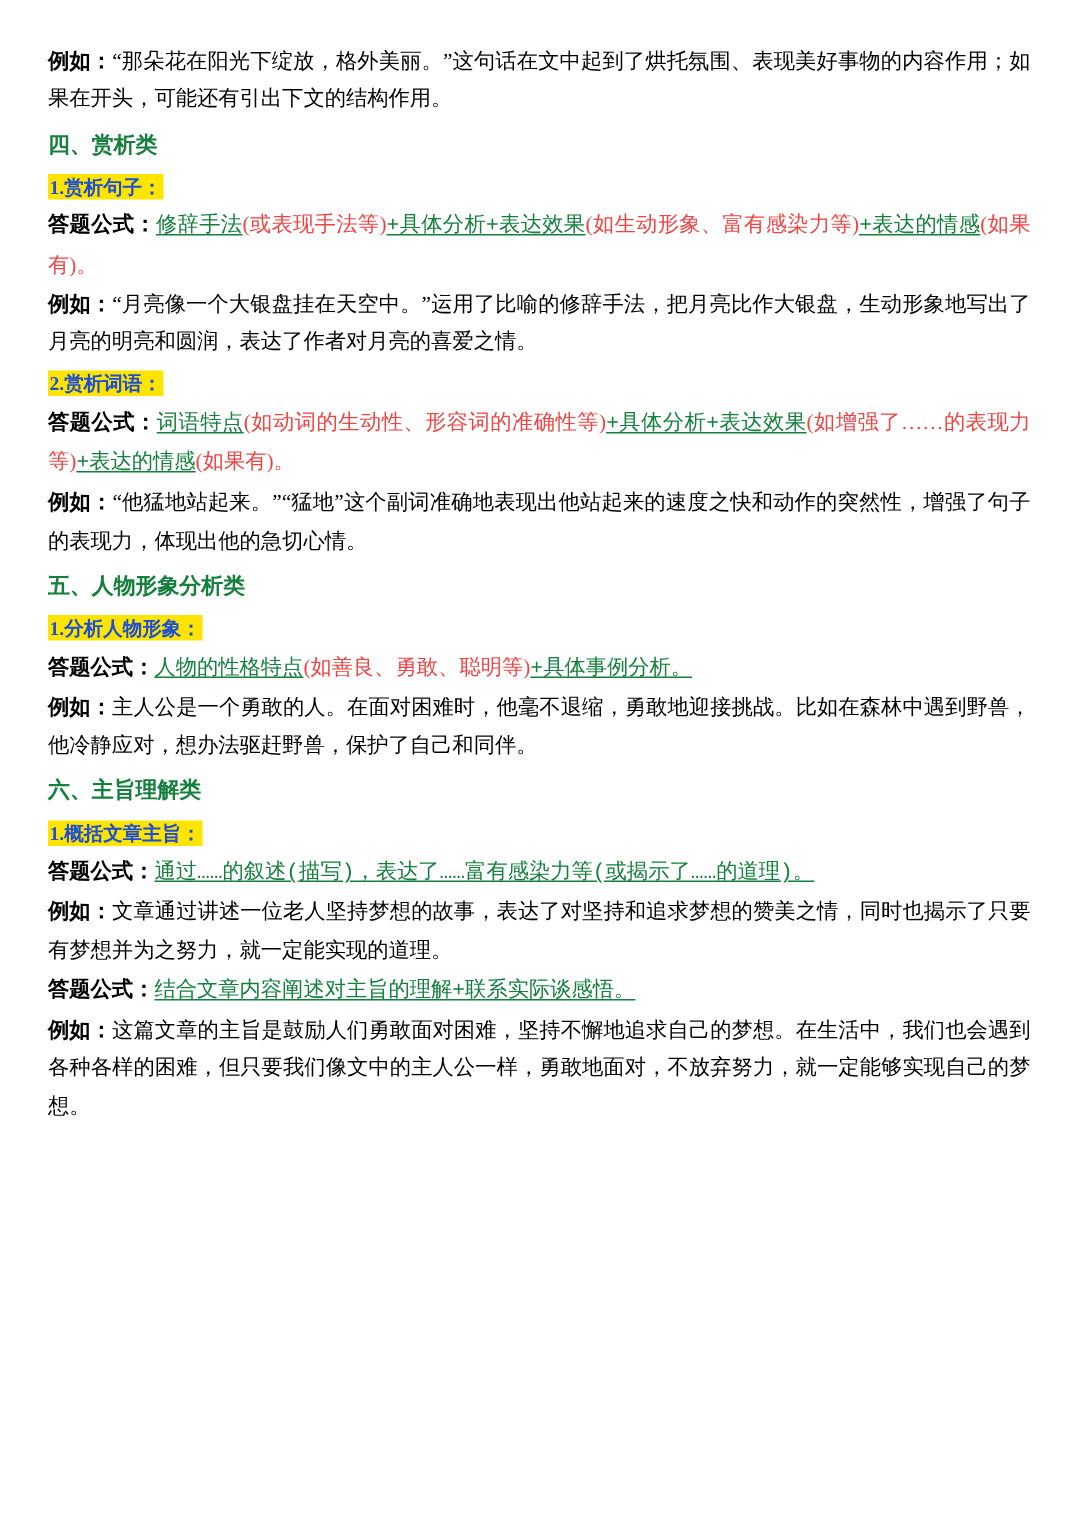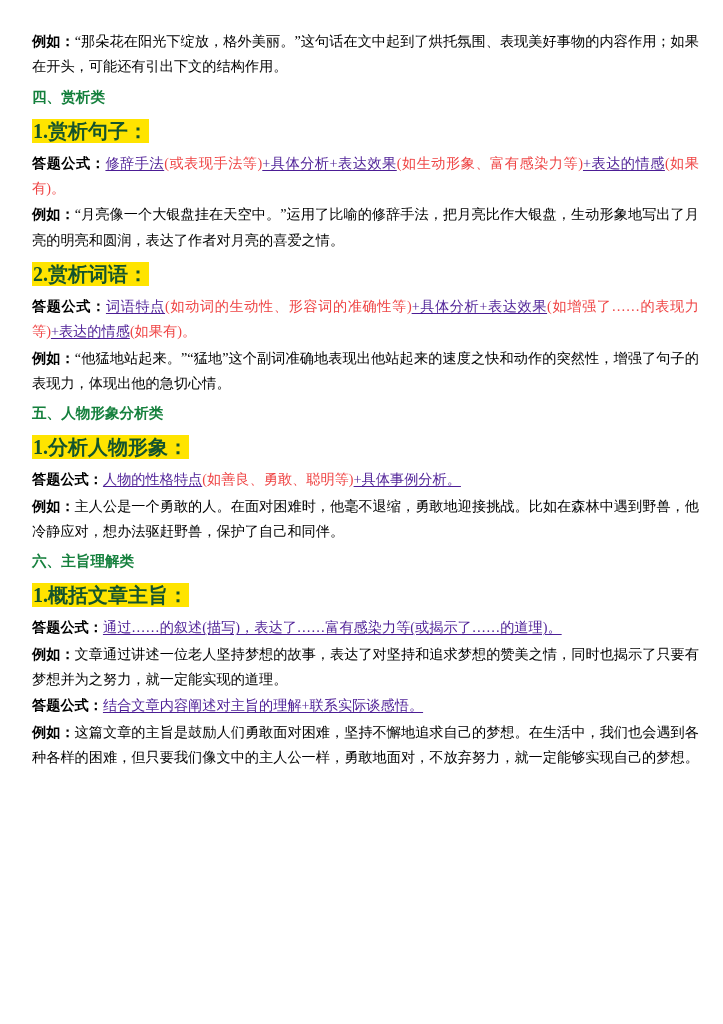--- a/index.html
+++ b/index.html
@@ -11,44 +11,44 @@
     width: 723px;
     height: 1024px;
     font-family: "Liberation Serif", "DejaVu Serif", serif;
     color: #000000;
     position: relative;
   }
   .page {
     box-sizing: border-box;
     width: 723px;
     height: 816px;
-    padding: 28px 24px 20px 32px;
+    padding: 28px 36px 20px 32px;
   }
   .block {
     margin: 0 0 2px 0;
   }
   p {
     margin: 0 0 1px 0;
     line-height: 1.72;
     font-size: 14.2px;
     text-align: justify;
   }
   
   .heading-red {
     color: #15803d;
     font-weight: bold;
     font-size: 14.6px;
     line-height: 1.8;
     margin: 4px 0 2px 0;
   }
   
   .heading-hl {
-    color: #14532d;
+    color: #1d4ed8;
     font-weight: bold;
-    font-size: 20px;
+    font-size: 13px;
     line-height: 1.8;
     margin: 3px 0 2px 0;
   }
   .heading-hl .hl {
     background: #ffe400;
     padding: 1px 1px;
   }
   .heading-plain {
     color: #e8160c;
     font-weight: bold;
@@ -60,23 +60,24 @@
   .formula {
     font-size: 14.2px;
     line-height: 1.78;
     margin: 1px 0 1px 0;
   }
   .formula .key {
     font-weight: bold;
     color: #000;
   }
   .formula .red-u {
-    color: #4c1d95;
+    color: #15803d;
     text-decoration: underline;
     text-underline-offset: 2px;
+    font-family: Liberation Mono, monospace;
   }
   .formula .blk {
     color: #ef4444;
   }
   .example {
     font-size: 14.2px;
     line-height: 1.78;
     margin: 1px 0 1px 0;
     text-align: justify;
   }

